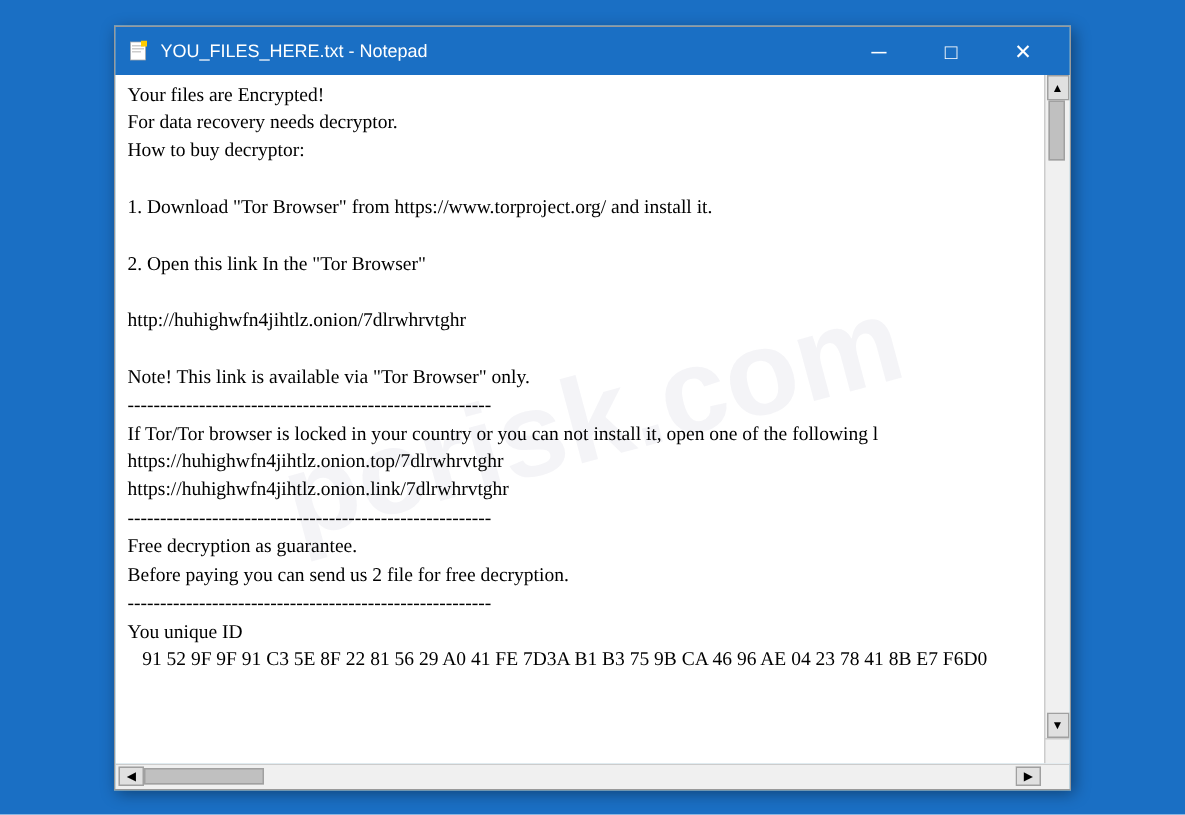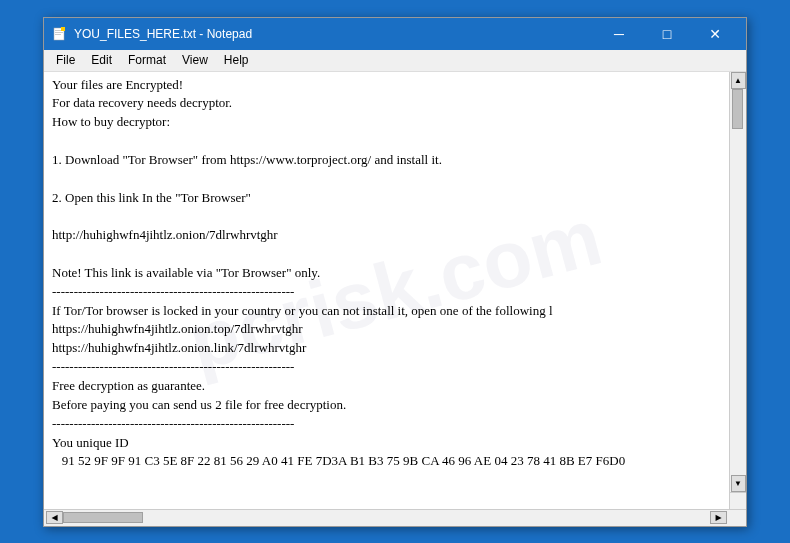--- a/index.html
+++ b/index.html
@@ -13,21 +13,21 @@
       display: flex;
       justify-content: center;
       align-items: center;
       width: 790px;
       height: 543px;
       font-family: 'Segoe UI', Arial, sans-serif;
       overflow: hidden;
     }
 
     .window {
-      width: 704px;
+      width: 638px;
       height: 510px;
       background: #7dd3fc;
       border: 1px solid #999;
       display: flex;
       flex-direction: column;
       box-shadow: 2px 2px 10px rgba(0,0,0,0.4);
       position: relative;
     }
 
     .title-bar {
@@ -242,27 +242,20 @@
       </svg>
     </div>
     <span class="title-bar-text">YOU_FILES_HERE.txt - Notepad</span>
     <div class="title-bar-controls">
       <button class="title-btn">─</button>
       <button class="title-btn">□</button>
       <button class="title-btn close">✕</button>
     </div>
   </div>
 
-  <div class="menu-bar">
-    <span class="menu-item">File</span>
-    <span class="menu-item">Edit</span>
-    <span class="menu-item">Format</span>
-    <span class="menu-item">View</span>
-    <span class="menu-item">Help</span>
-  </div>
 
   <div class="content-area">
     <div class="watermark">pcrisk.com</div>
     <div class="text-content">Your files are Encrypted!
 For data recovery needs decryptor.
 How to buy decryptor:
 
 1. Download "Tor Browser" from https://www.torproject.org/ and install it.
 
 2. Open this link In the "Tor Browser"

